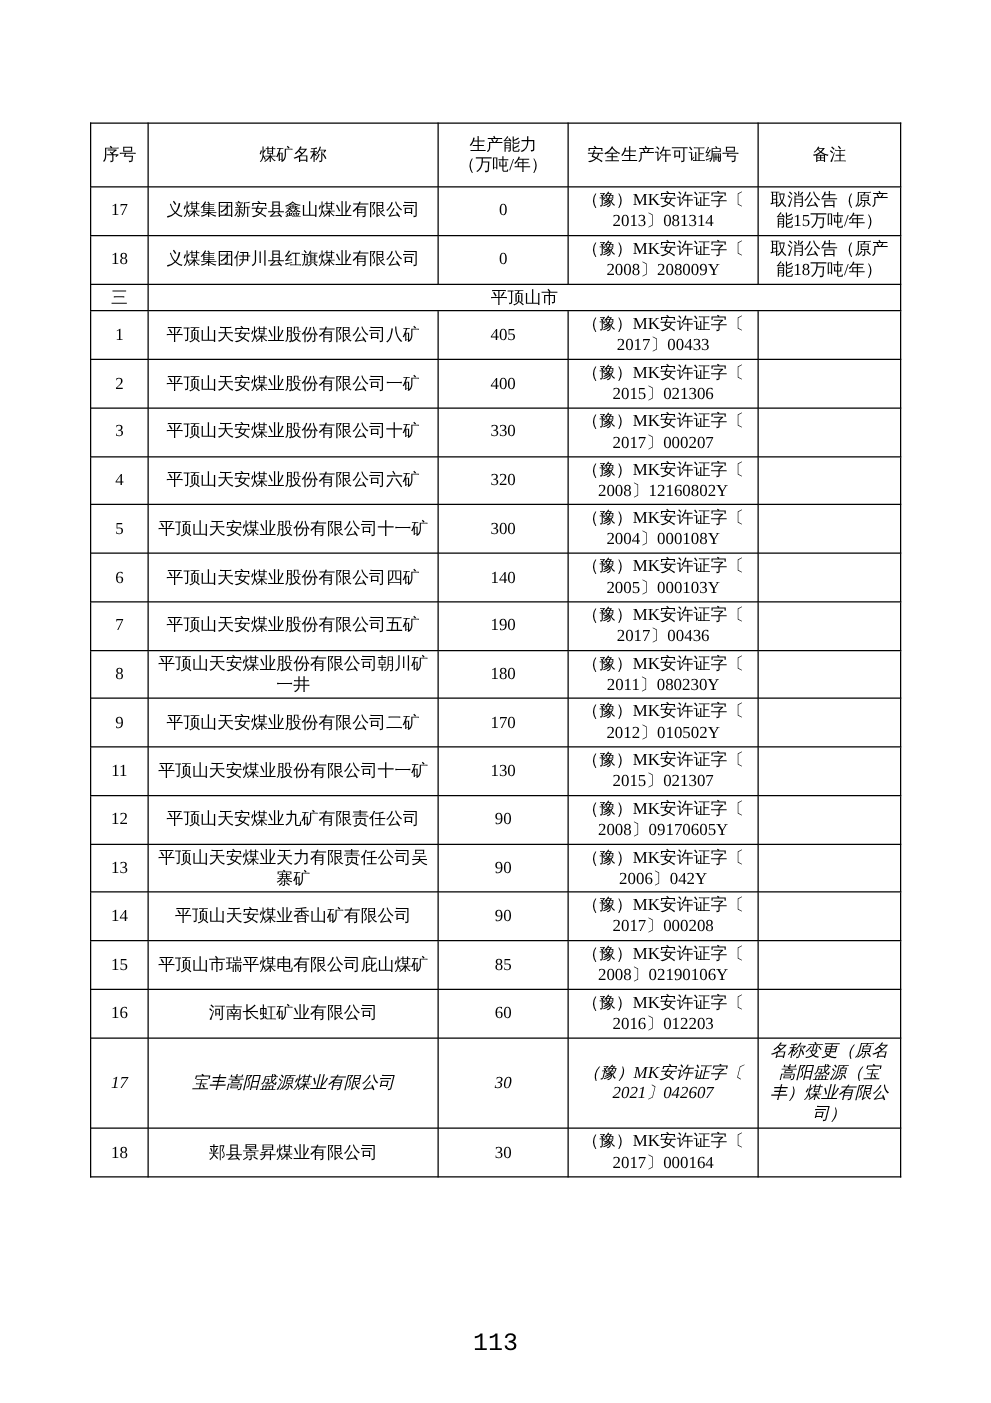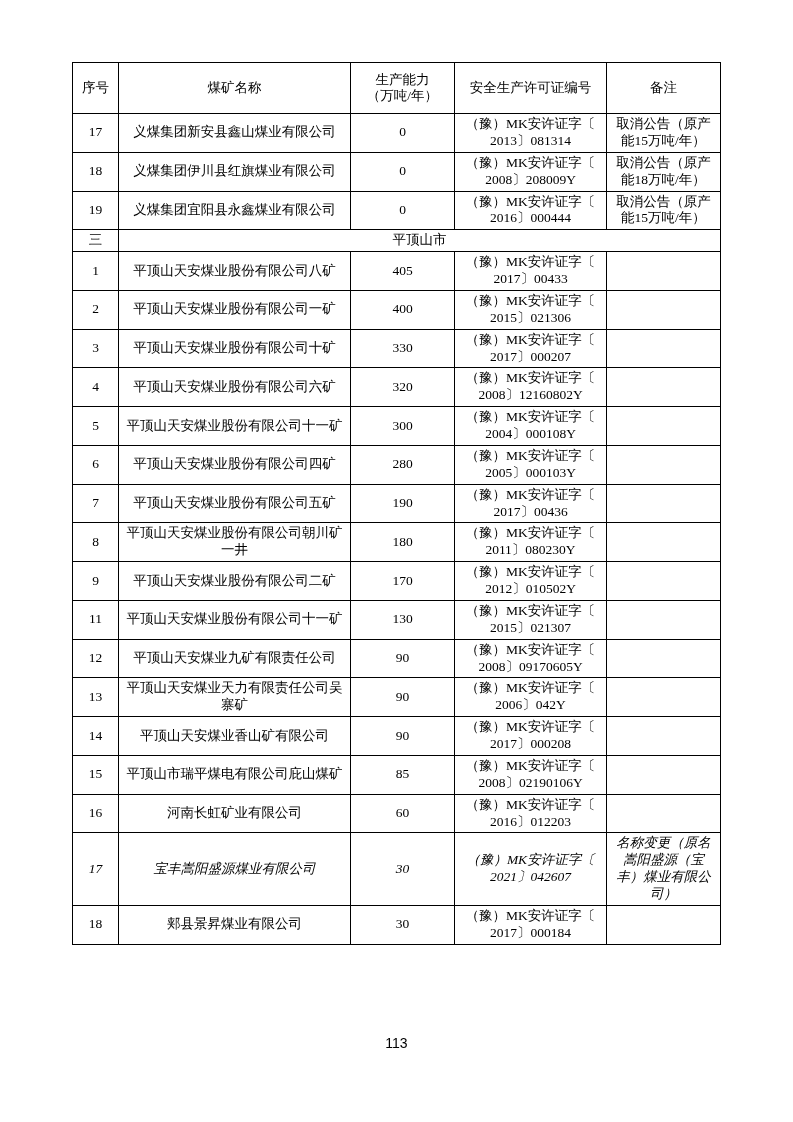--- a/index.html
+++ b/index.html
@@ -13,20 +13,21 @@
     font-family: "Liberation Serif", "DejaVu Serif", serif;
     color: #000000;
     position: relative;
   }
   .page {
     width: 793px;
     height: 1073px;
     box-sizing: border-box;
     padding: 62px 72px 0 72px;
     position: relative;
+    margin-top: 36px;
   }
   table.mine-table {
     width: 648px;
     border-collapse: collapse;
     table-layout: fixed;
   }
   table.mine-table td, table.mine-table th {
     border: 1px solid #000000;
     padding: 2px 3px;
     font-size: 13.5px;
@@ -67,22 +68,22 @@
     font-size: 12.5px;
     line-height: 1.3;
   }
   .row-tall td { height: 38px; font-style: italic; }
   .page-number {
     position: absolute;
     bottom: 22px;
     left: 0;
     width: 793px;
     text-align: center;
-    font-size: 14px;
-    font-family: Liberation Sans, sans-serif;
+    font-size: 20px;
+    font-family: Liberation Mono, monospace;
   }
 </style>
 </head>
 <body>
 
 <div class="page">
   <table class="mine-table">
     <colgroup>
       <col class="c-idx">
       <col class="c-name">
@@ -123,33 +124,20 @@
           <td class="lic-cell">
             <div>（豫）MK安许证字〔</div>
             <div>2008〕208009Y</div>
           </td>
           <td class="note-cell">
             <div>取消公告（原产</div>
             <div>能18万吨/年）</div>
           </td>
         </tr>
         <tr>
-          <td>19</td>
-          <td class="name-cell">义煤集团宜阳县永鑫煤业有限公司</td>
-          <td>0</td>
-          <td class="lic-cell">
-            <div>（豫）MK安许证字〔</div>
-            <div>2016〕000444</div>
-          </td>
-          <td class="note-cell">
-            <div>取消公告（原产</div>
-            <div>能15万吨/年）</div>
-          </td>
-        </tr>
-        <tr>
           <td>三</td>
           <td class="group-cell" colspan="4">平顶山市</td>
         </tr>
         <tr>
           <td>1</td>
           <td class="name-cell">平顶山天安煤业股份有限公司八矿</td>
           <td>405</td>
           <td class="lic-cell">
             <div>（豫）MK安许证字〔</div>
             <div>2017〕00433</div>
@@ -192,21 +180,21 @@
           <td>300</td>
           <td class="lic-cell">
             <div>（豫）MK安许证字〔</div>
             <div>2004〕000108Y</div>
           </td>
           <td class="note-cell"></td>
         </tr>
         <tr>
           <td>6</td>
           <td class="name-cell">平顶山天安煤业股份有限公司四矿</td>
-          <td>280</td>
+          <td>140</td>
           <td class="lic-cell">
             <div>（豫）MK安许证字〔</div>
             <div>2005〕000103Y</div>
           </td>
           <td class="note-cell"></td>
         </tr>
         <tr>
           <td>7</td>
           <td class="name-cell">平顶山天安煤业股份有限公司五矿</td>
           <td>190</td>
@@ -308,21 +296,21 @@
             <div>名称变更（原名</div>
             <div>嵩阳盛源（宝丰）煤业有限公司）</div>
           </td>
         </tr>
         <tr>
           <td>18</td>
           <td class="name-cell">郏县景昇煤业有限公司</td>
           <td>30</td>
           <td class="lic-cell">
             <div>（豫）MK安许证字〔</div>
-            <div>2017〕000184</div>
+            <div>2017〕000164</div>
           </td>
           <td class="note-cell"></td>
         </tr>
       </tbody>
   </table>
 
   <div class="page-number">113</div>
 </div>
 
 </body></html>

